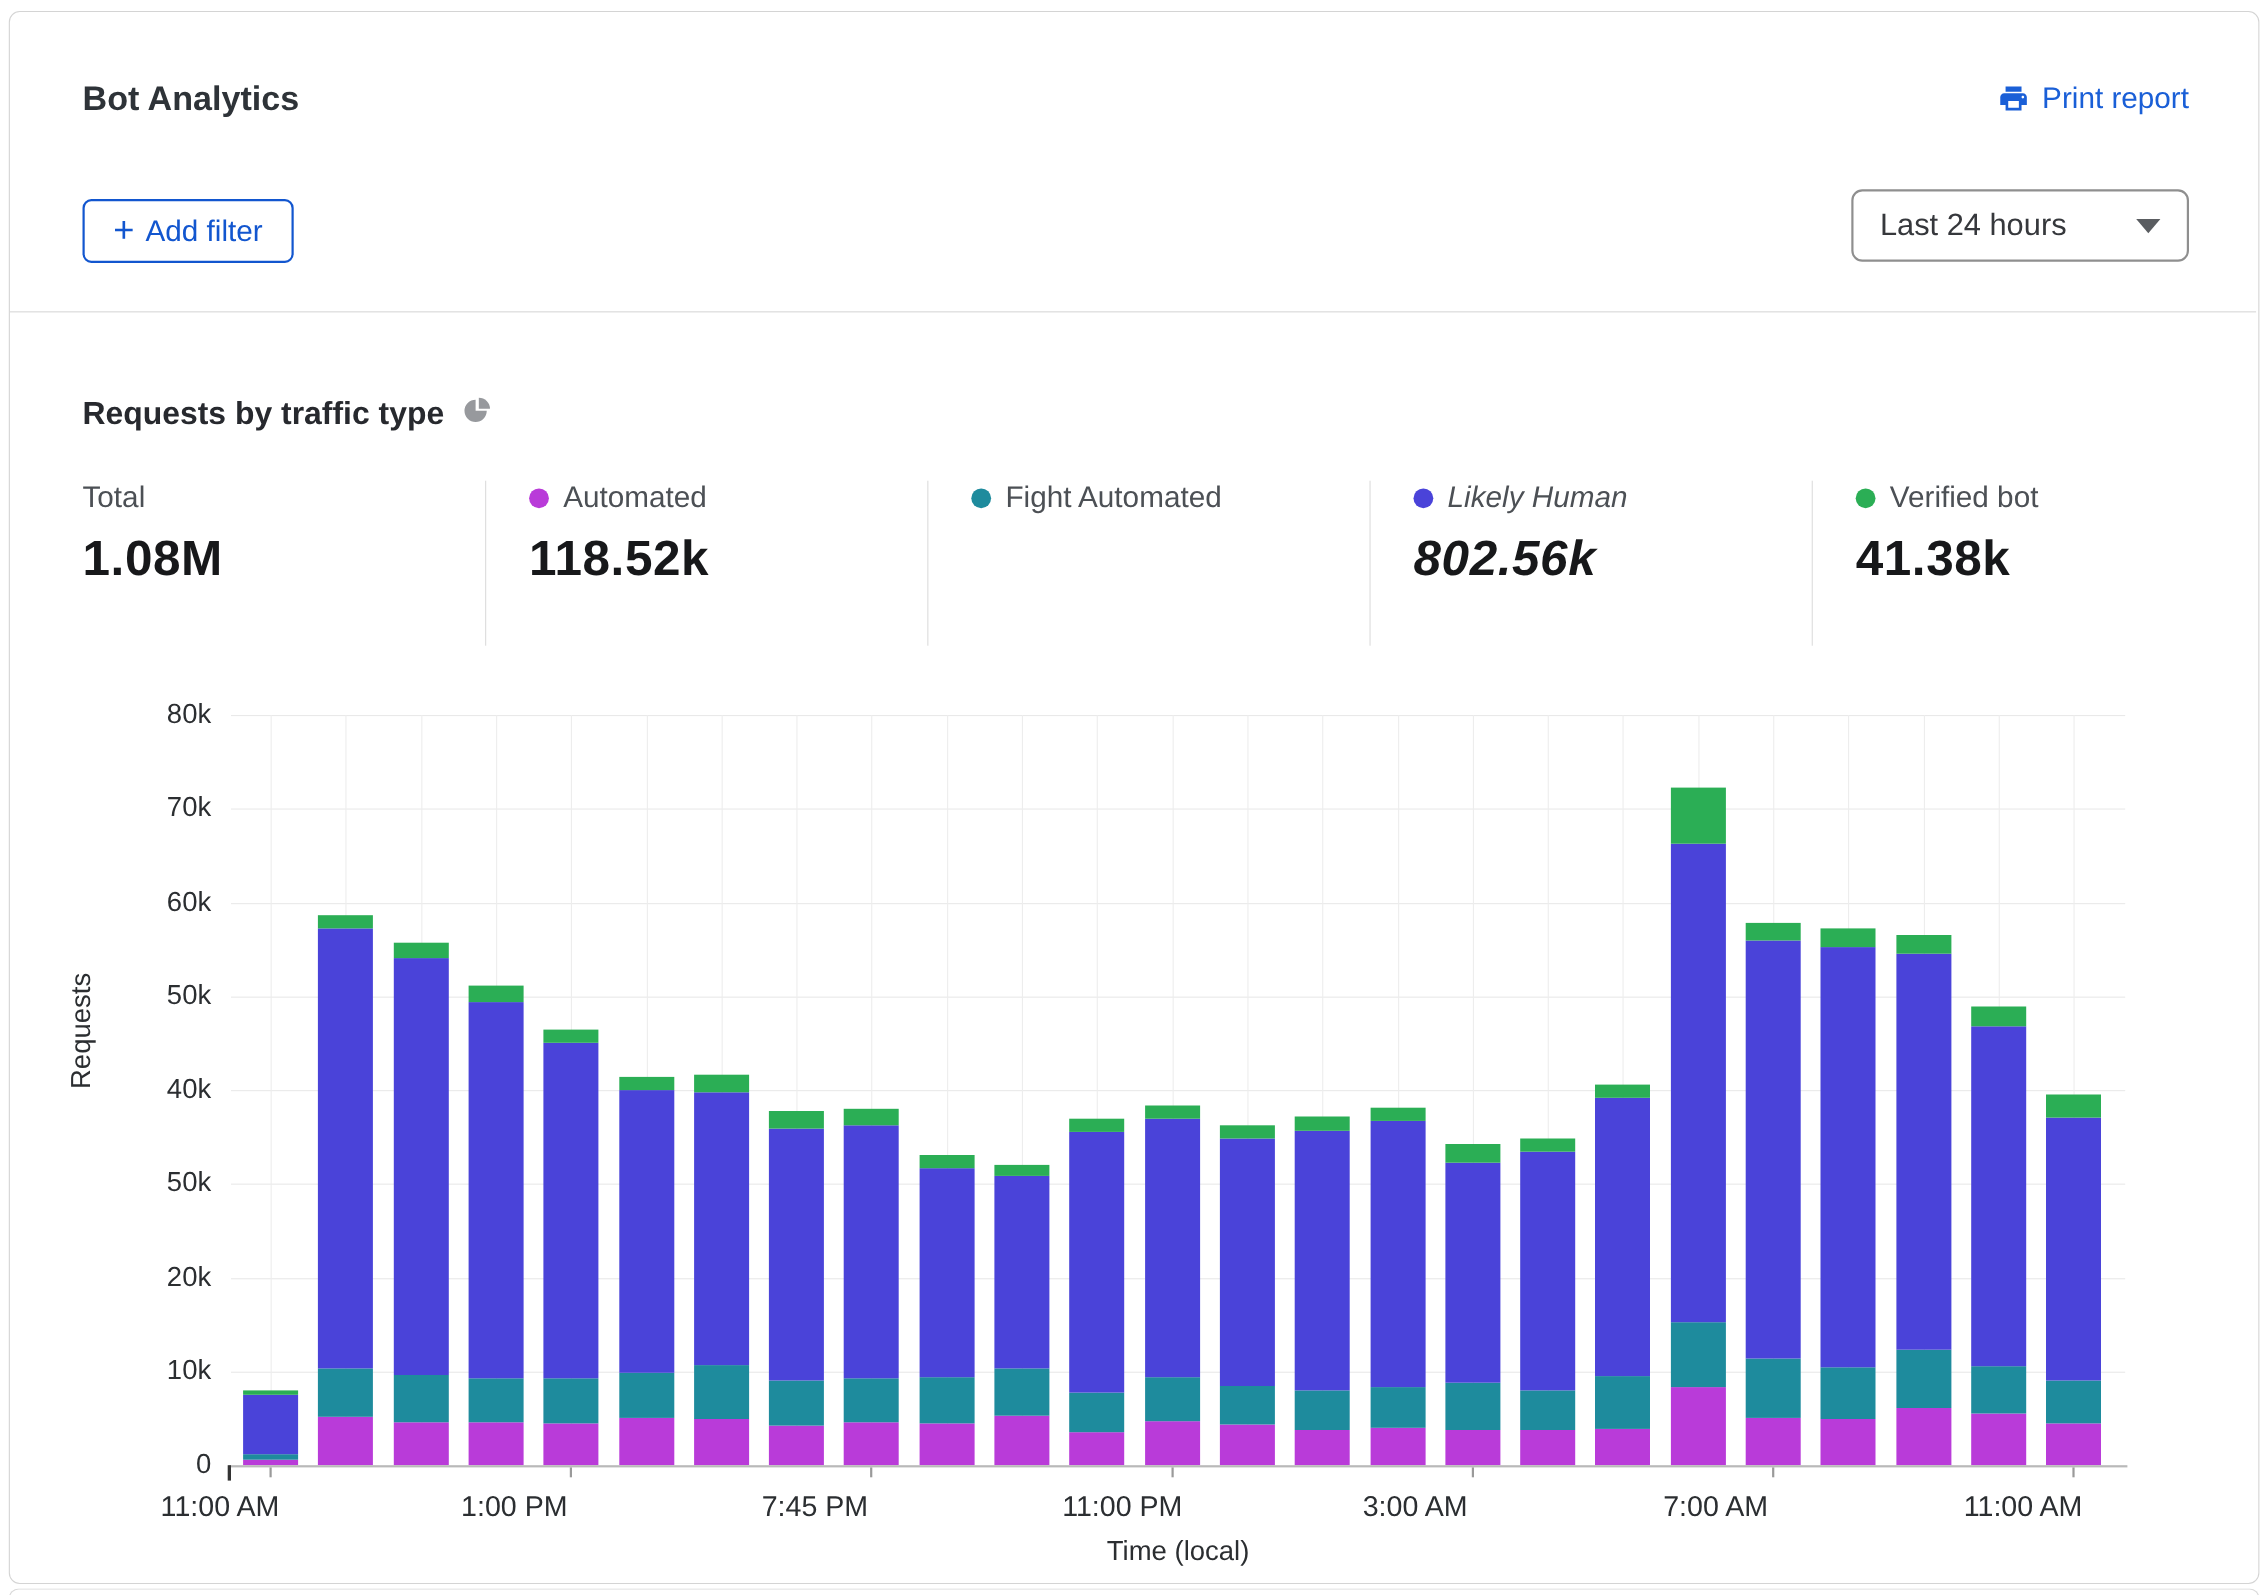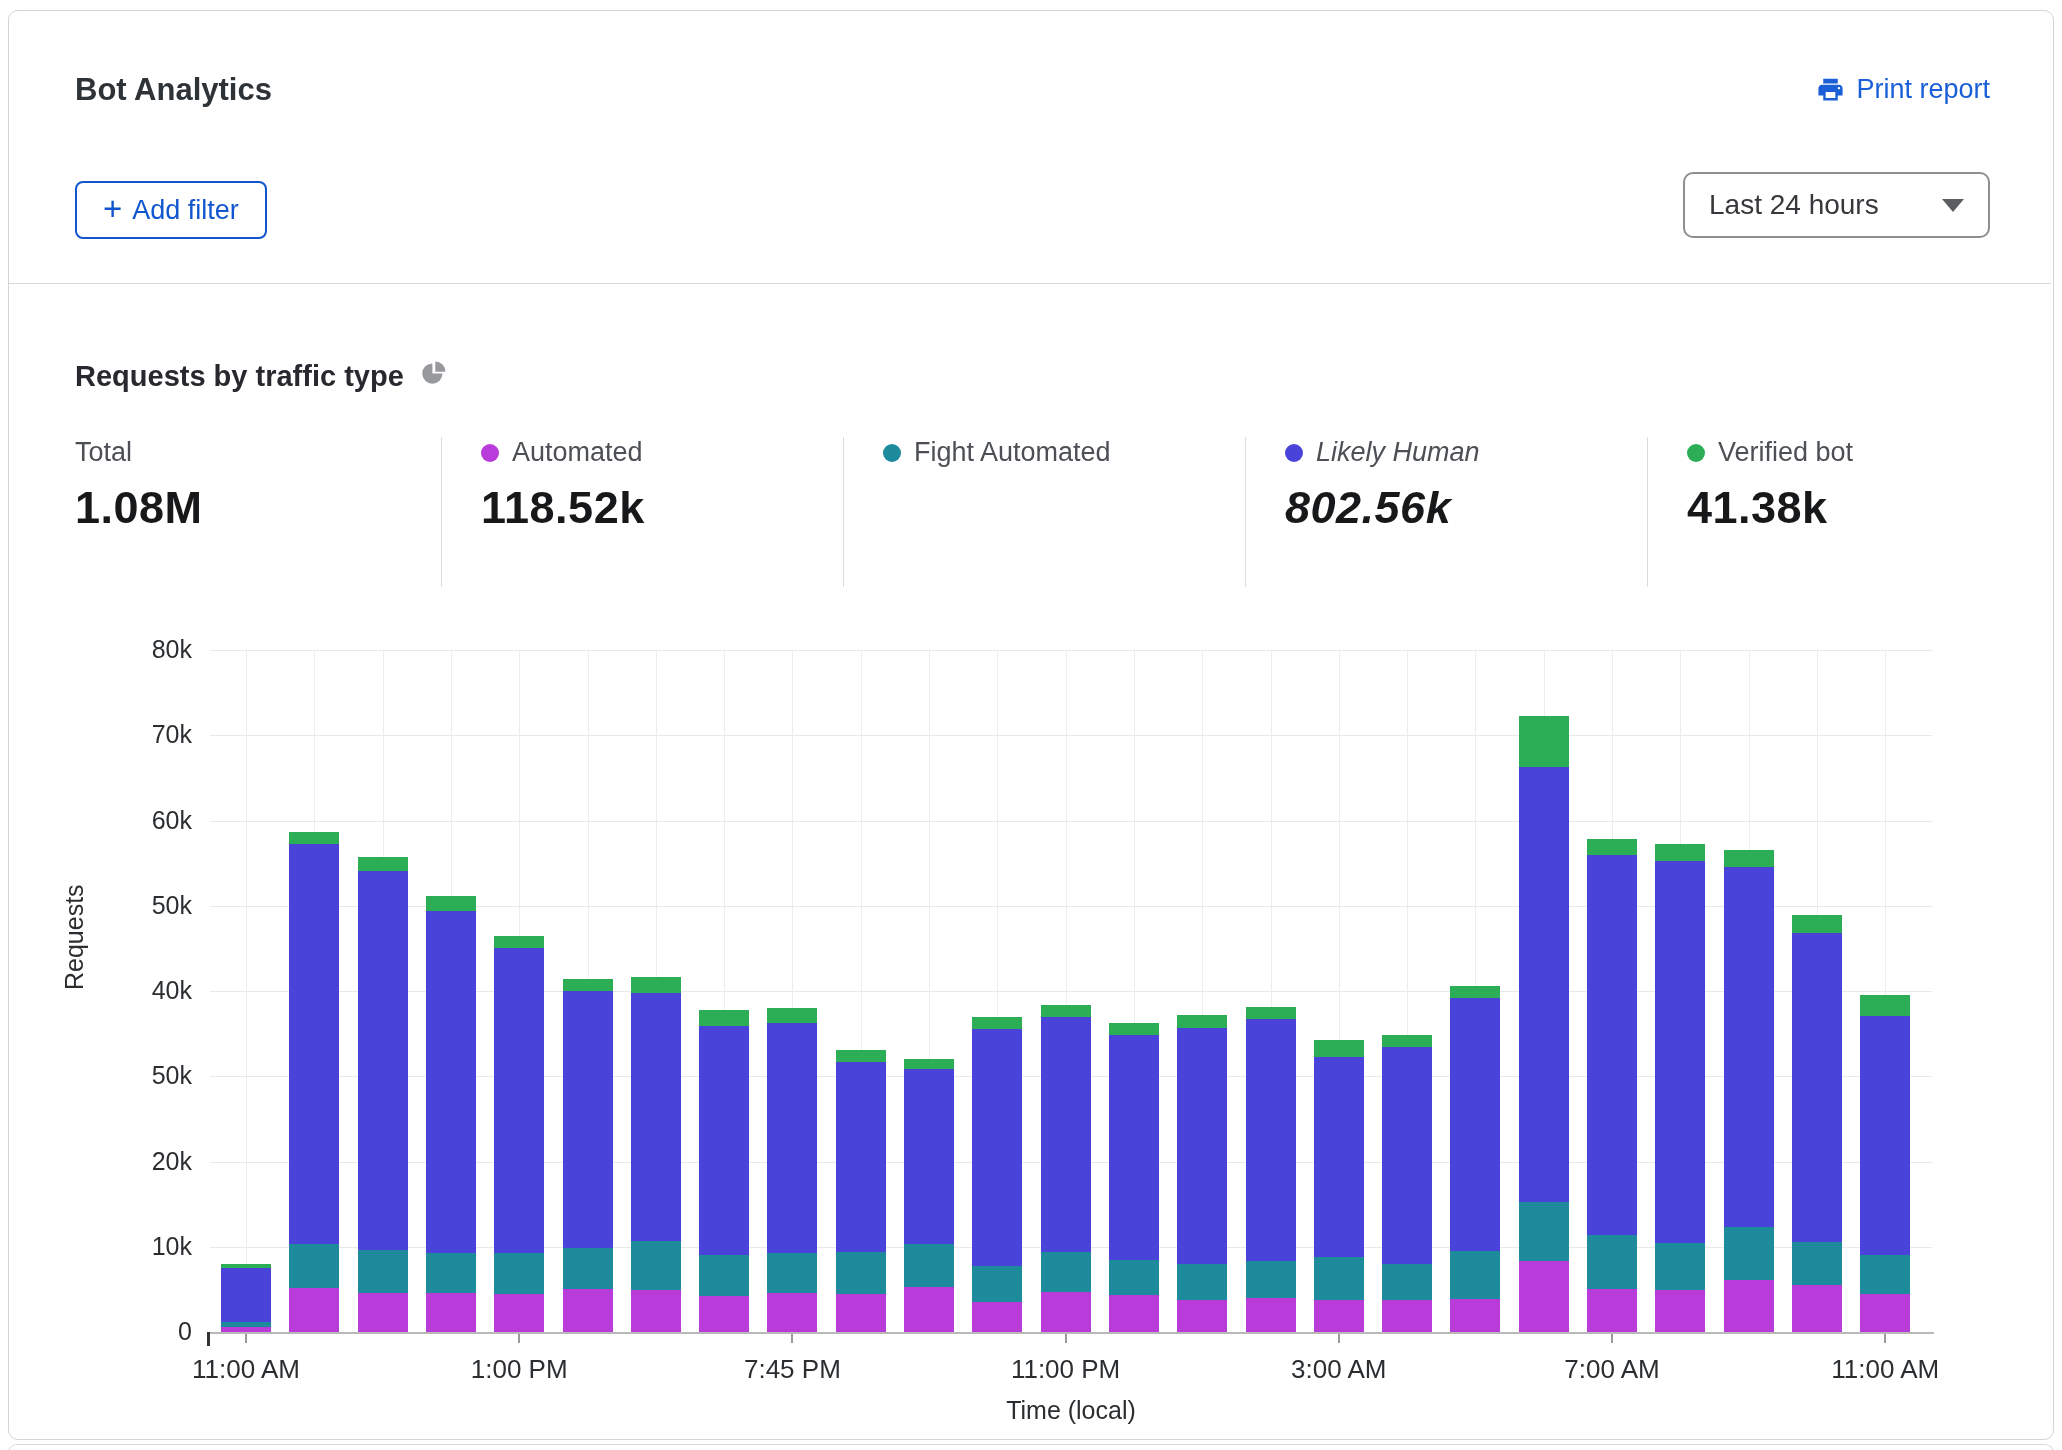--- a/index.html
+++ b/index.html
@@ -56,21 +56,21 @@
   
   #chart{position:absolute;left:0;top:620px;width:2062px;height:820px;}
   .gridline-h{position:absolute;height:1px;background:#e9e9e9;left:210px;width:1722px;}
   .gridline-v{position:absolute;width:1px;background:#ededed;top:30px;height:682px;}
   .axis-baseline{position:absolute;left:208px;width:1726px;height:2px;background:#b9b9b9;top:712px;}
   .ytick{position:absolute;left:0;width:192px;text-align:right;font-size:25px;color:#2b2e31;}
   .y-axis-label{
     position:absolute;left:60px;top:370px;font-size:25px;color:#2b2e31;
     transform:rotate(-90deg);transform-origin:left top;
   }
-  .xtick{position:absolute;top:734px;width:200px;text-align:center;font-size:26px;color:#2b2e31;}
+  .xtick{position:absolute;top:734px;width:200px;font-size:26px;color:#2b2e31;}
   .tickmark{position:absolute;top:714px;width:2px;height:9px;background:#9a9a9a;}
   .origin-tick{position:absolute;top:712px;left:207px;width:3px;height:14px;background:#333;}
   .x-axis-label{position:absolute;top:776px;left:921px;width:300px;text-align:center;font-size:25px;color:#2b2e31;}
   .bar-seg{position:absolute;width:50px;}
 </style>
 </head>
 <body>
 
 <div class="card"></div>
 

